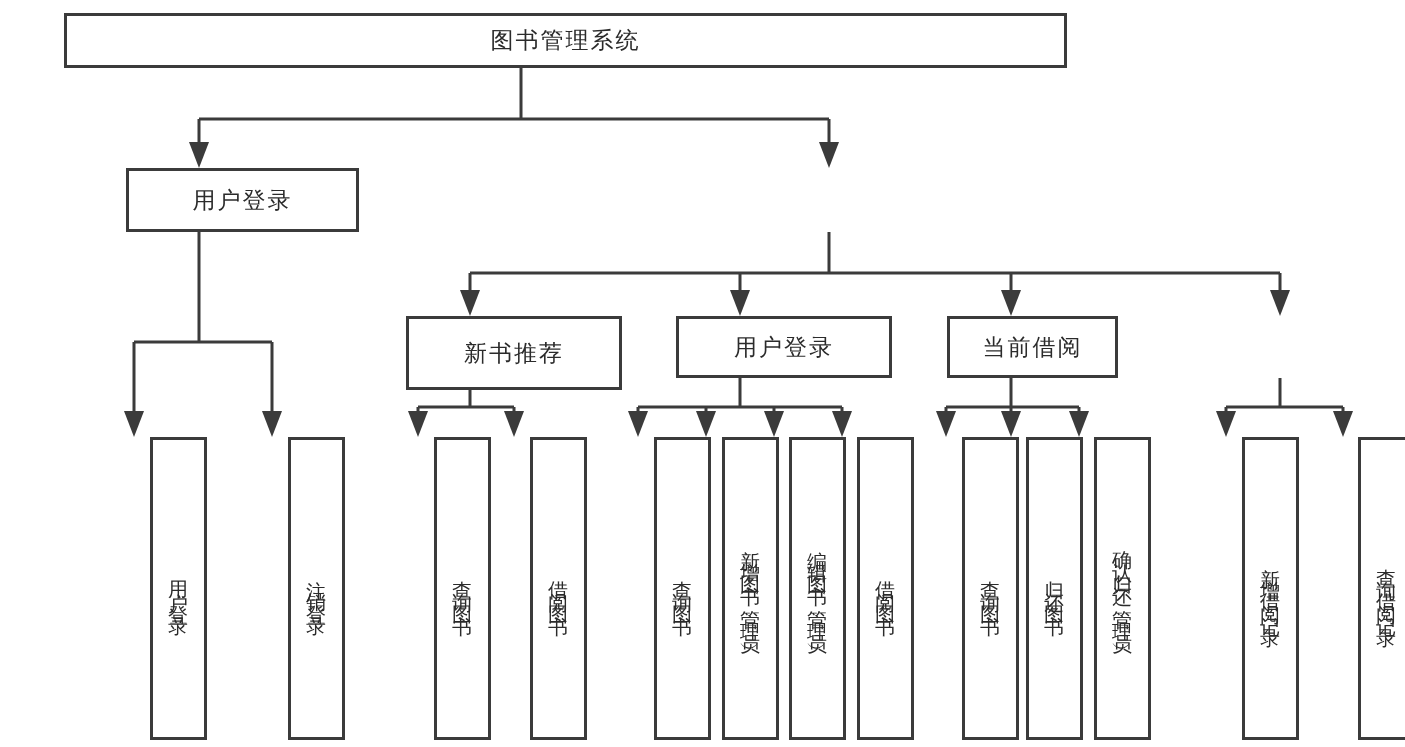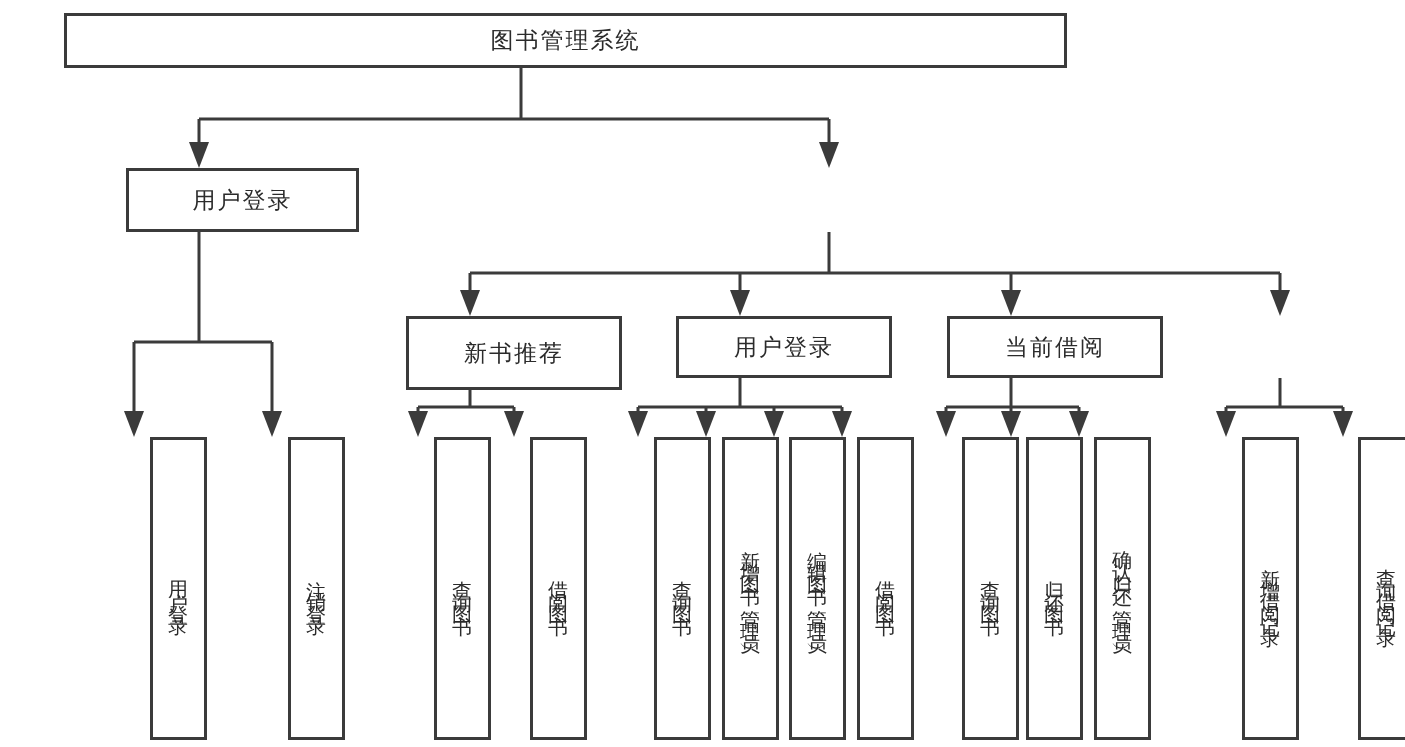--- a/index.html
+++ b/index.html
@@ -97,21 +97,21 @@
     <path class="a" d="M1216 411 H1236 L1226 437 Z"></path>
     <path class="a" d="M1333 411 H1353 L1343 437 Z"></path>
   </svg>
 
   <div class="box hbox" style="left:20px;top:13px;width:1003px;height:55px">图书管理系统</div>
 
   <div class="box hbox" style="left:82px;top:168px;width:233px;height:64px">用户登录</div>
 
   <div class="box hbox" style="left:362px;top:316px;width:216px;height:74px">新书推荐</div>
   <div class="box hbox" style="left:632px;top:316px;width:216px;height:62px">用户登录</div>
-  <div class="box hbox" style="left:903px;top:316px;width:216px;height:62px">当前借阅</div>
+  <div class="box hbox" style="left:903px;top:316px;width:171px;height:62px">当前借阅</div>
 
   <div class="box vbox" style="left:106px;top:437px;width:57px;height:303px">用户登录</div>
   <div class="box vbox" style="left:244px;top:437px;width:57px;height:303px">注销登录</div>
 
   <div class="box vbox" style="left:390px;top:437px;width:57px;height:303px">查询图书</div>
   <div class="box vbox" style="left:486px;top:437px;width:57px;height:303px">借阅图书</div>
 
   <div class="box vbox" style="left:610px;top:437px;width:57px;height:303px">查询图书</div>
   <div class="box vbox" style="left:678px;top:437px;width:57px;height:303px">新增图书（管理员）</div>
   <div class="box vbox" style="left:745px;top:437px;width:57px;height:303px">编辑图书（管理员）</div>

